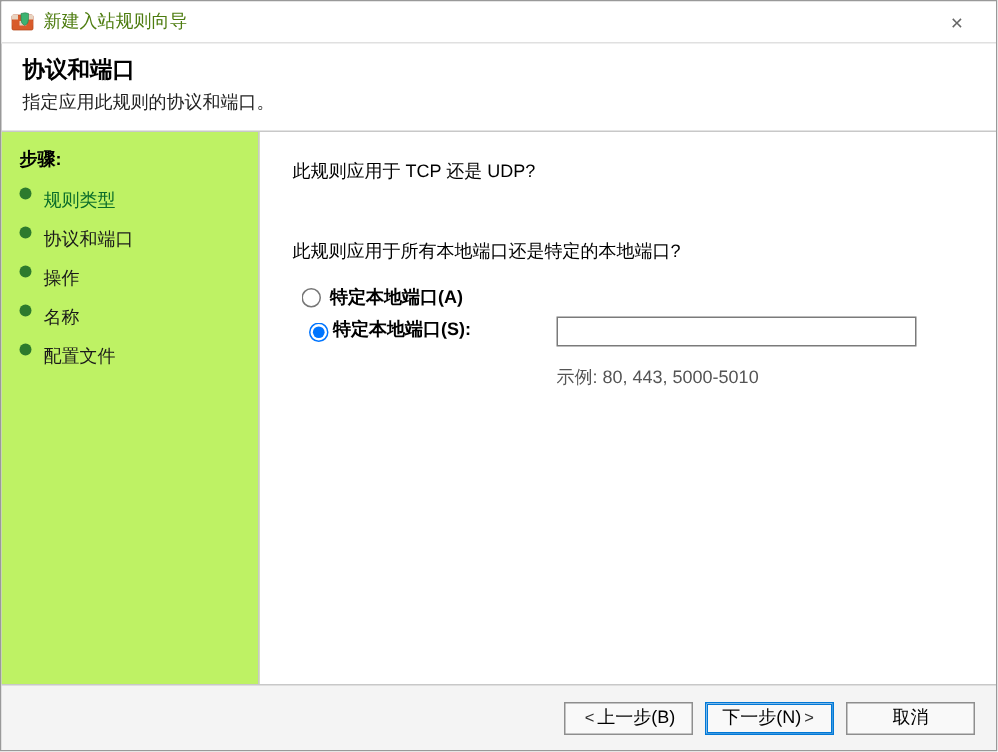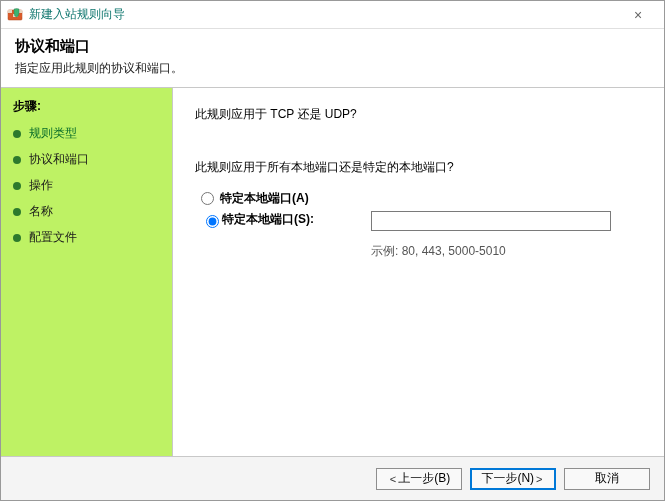--- a/index.html
+++ b/index.html
@@ -18,21 +18,21 @@
     display: flex; flex-direction: column;
     background: #fff;
   }
   .titlebar {
     height: 28px;
     display: flex; align-items: center;
     padding: 0 6px;
     background: #fff;
     border-bottom: 1px solid #e0e0e0;
   }
-  .titlebar .title-text { margin-left: 6px; color: #0f766e; }
+  .titlebar .title-text { margin-left: 6px; color: #4d7c0f; }
   .titlebar .close {
     margin-left: auto;
     width: 40px; text-align: center;
     font-size: 14px; color: #666;
     cursor: default;
   }
   .firewall-icon {
     width: 16px; height: 16px;
     display: inline-block;
   }
@@ -59,21 +59,21 @@
     overflow: hidden;
   }
   .steps-pane {
     width: 172px;
     border-right: 1px solid #c8c8c8;
     padding: 10px 6px 0 12px;
     background: #bef264;
   }
   .steps-title { font-weight: bold; margin-bottom: 10px; }
   .step {
-    display: flex; align-items: center;
+    display: flex; align-items: flex-start;
     margin: 9px 0;
     color: #1a1a1a;
   }
   .step.link { color: #0a6d2a; }
   .step .bullet {
     width: 8px; height: 8px;
     border-radius: 50%;
     background: #2d7a2d;
     margin-right: 8px;
     flex-shrink: 0;

